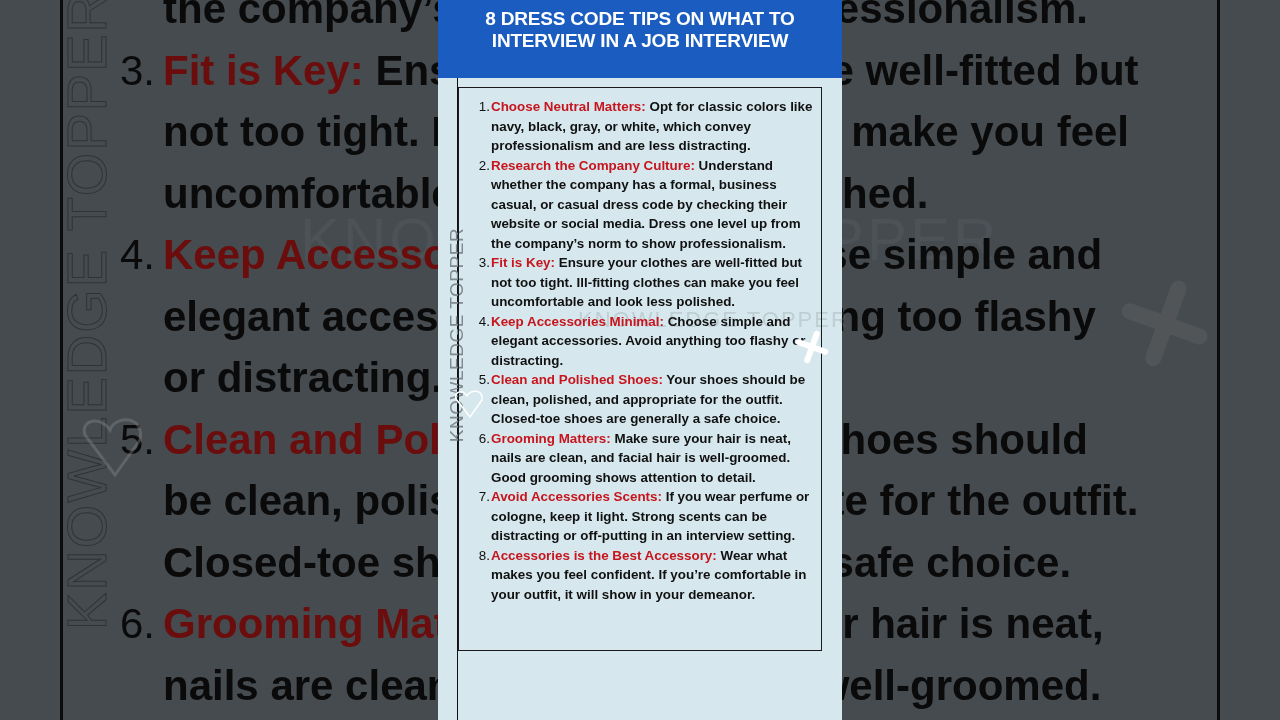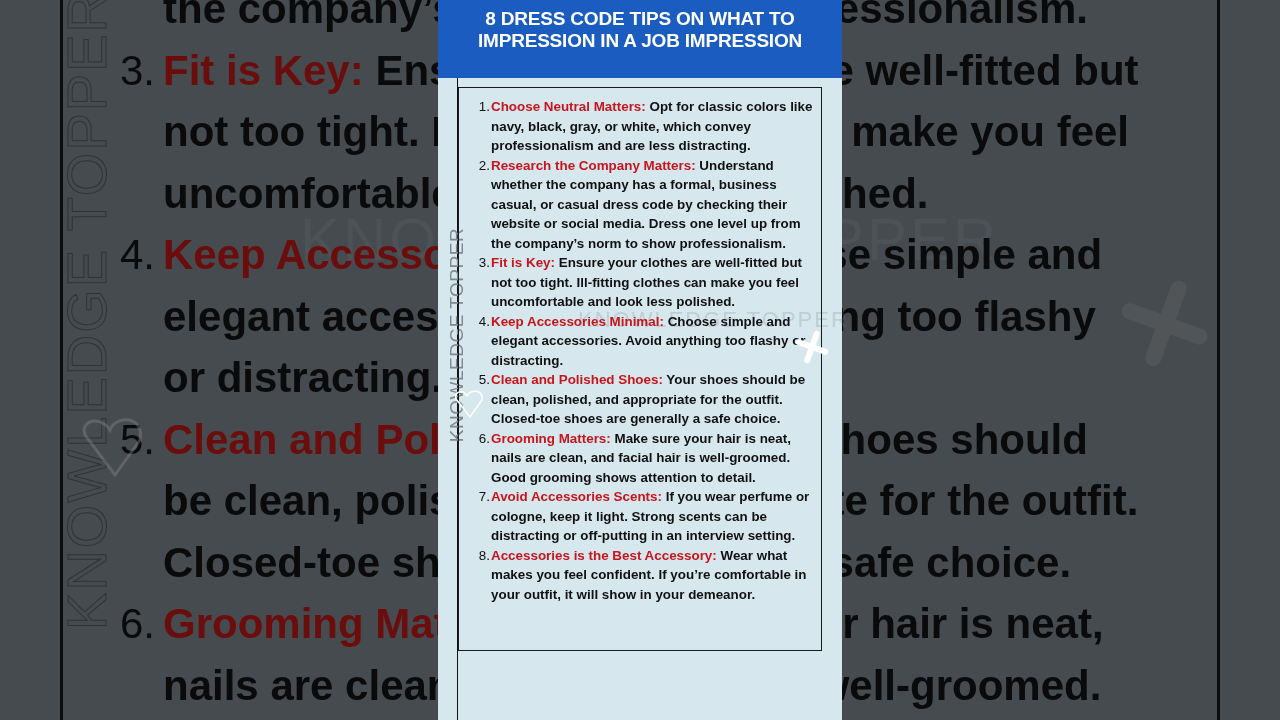--- a/index.html
+++ b/index.html
@@ -111,36 +111,36 @@
   </div>
   <div class="bg-plus"></div>
   <svg class="bg-heart" viewBox="0 0 80 80">
     <path d="M10 30 C5 15, 25 10, 35 25 C40 10, 70 10, 65 35 L40 70 Z" fill="none" stroke="#8a8a8a" stroke-width="3"></path>
   </svg>
 </div>
 
 <div class="card">
   <div class="card-header">
     <span>8 DRESS CODE TIPS ON WHAT TO</span>
-    <span>IMPRESSION IN A JOB IMPRESSION</span>
+    <span>INTERVIEW IN A JOB INTERVIEW</span>
   </div>
 
   <div class="card-vline"></div>
   <div class="card-watermark">KNOWLEDGE TOPPER</div>
   <div class="card-watermark-h">KNOWLEDGE TOPPER</div>
 
   <div class="tips-box">
     <ol class="tips-list">
       <li class="tip">
           <span class="num">1.</span>
           <span class="body"><span class="kw">Choose Neutral Matters:</span><span> Opt for classic colors like navy, black, gray, or white, which convey professionalism and are less distracting.</span></span>
         </li>
       <li class="tip">
           <span class="num">2.</span>
-          <span class="body"><span class="kw">Research the Company Matters:</span><span> Understand whether the company has a formal, business casual, or casual dress code by checking their website or social media. Dress one level up from the company’s norm to show professionalism.</span></span>
+          <span class="body"><span class="kw">Research the Company Culture:</span><span> Understand whether the company has a formal, business casual, or casual dress code by checking their website or social media. Dress one level up from the company’s norm to show professionalism.</span></span>
         </li>
       <li class="tip">
           <span class="num">3.</span>
           <span class="body"><span class="kw">Fit is Key:</span><span> Ensure your clothes are well-fitted but not too tight. Ill-fitting clothes can make you feel uncomfortable and look less polished.</span></span>
         </li>
       <li class="tip">
           <span class="num">4.</span>
           <span class="body"><span class="kw">Keep Accessories Minimal:</span><span> Choose simple and elegant accessories. Avoid anything too flashy or distracting.</span></span>
         </li>
       <li class="tip">

